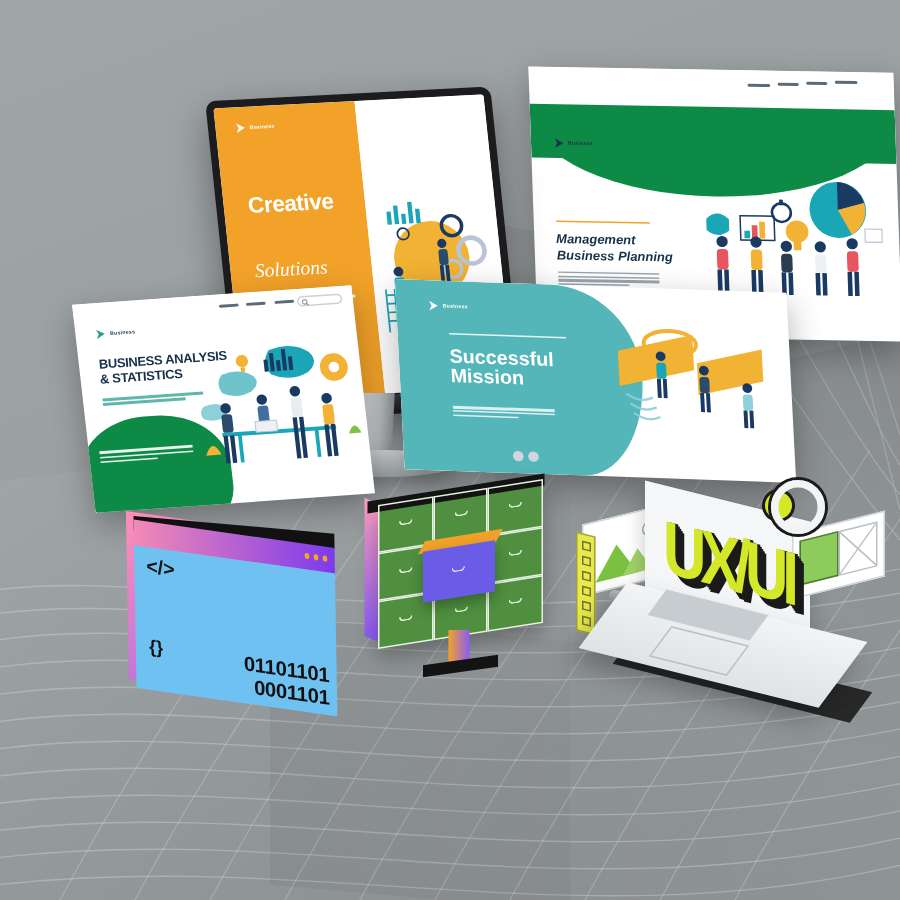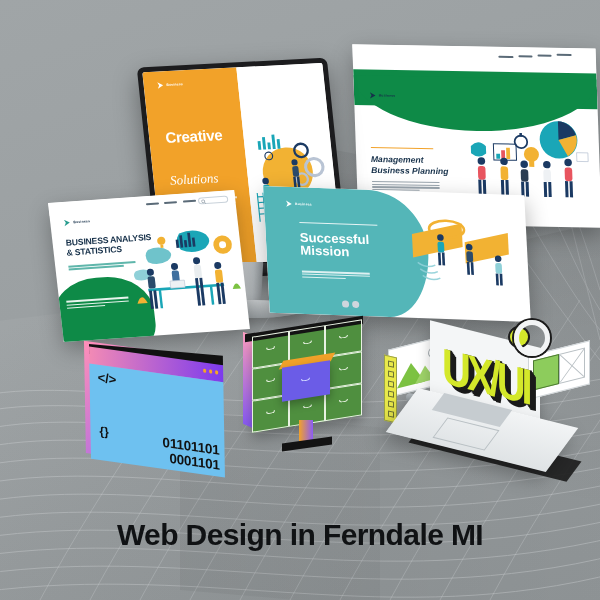--- a/index.html
+++ b/index.html
@@ -585,15 +585,14 @@
       </div>
     </div>
     <div class="uxui-gear2"></div>
     <div class="uxui-gear"></div>
     <div class="uxui-word">UX/UI</div>
     <div class="lp-base"></div>
     <div class="lp-keys"></div>
     <div class="lp-trackpad"></div>
   </div>
 
-  <div id="title">Web Design in Ferndale MI</div>
 
 </div>
 
 </body></html>

